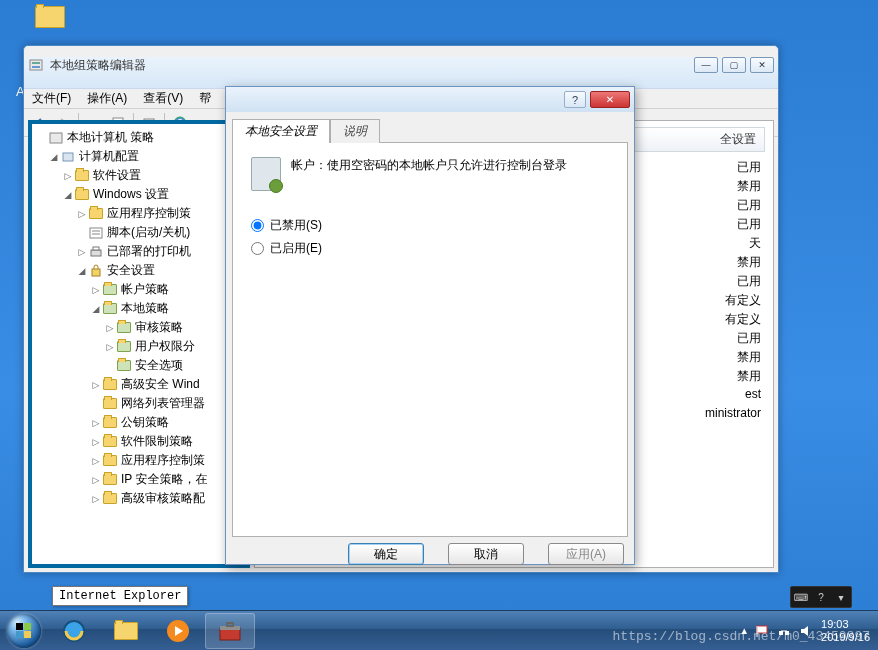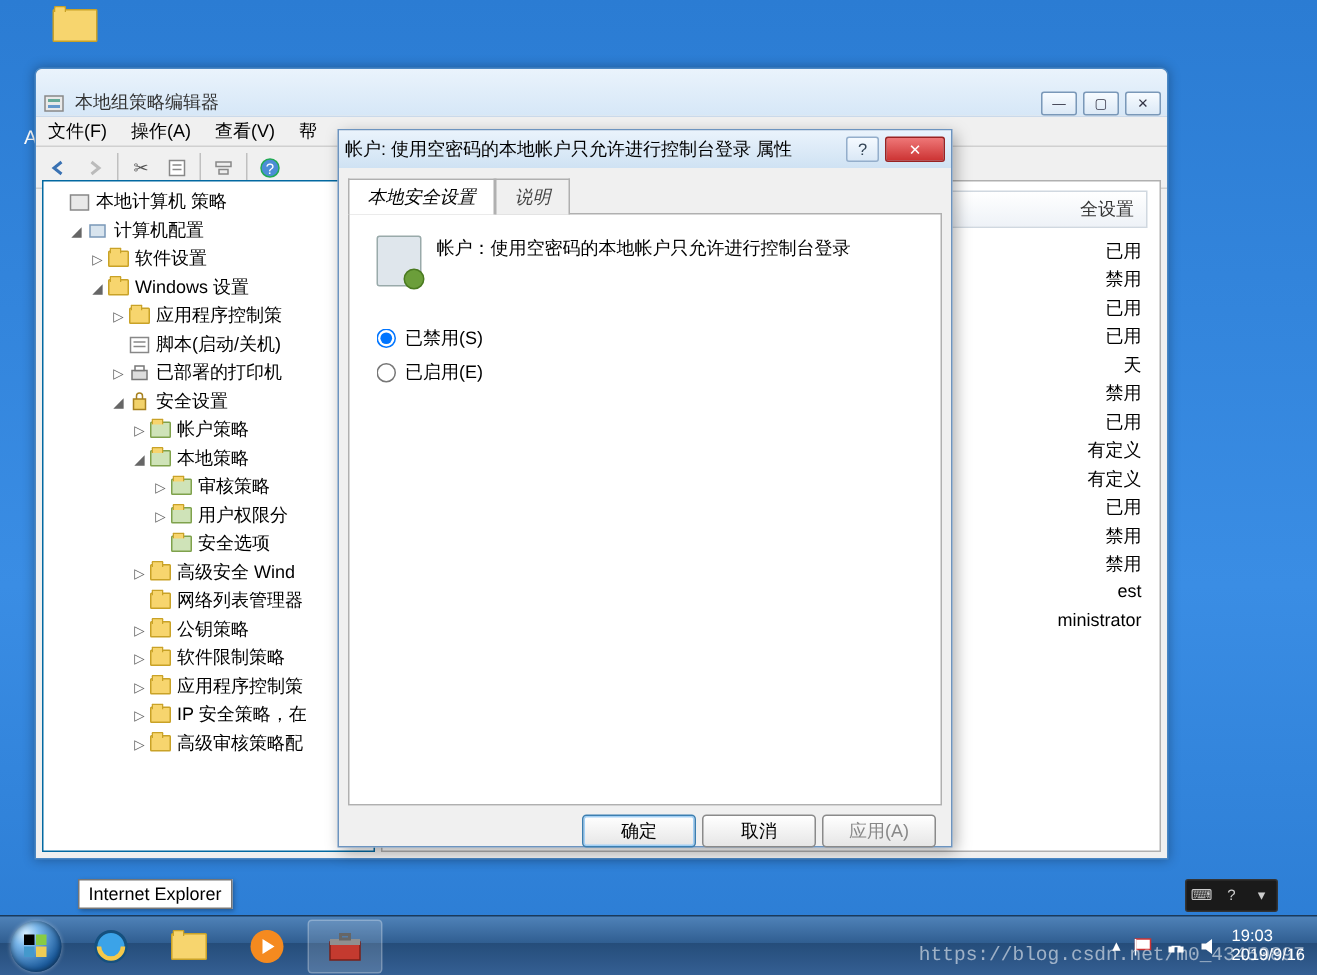--- a/index.html
+++ b/index.html
@@ -1,32 +1,32 @@
 <!DOCTYPE html>
 <html><head>
 <meta charset="utf-8">
 <style>
 * { box-sizing: border-box; margin: 0; padding: 0; font-family: "Microsoft YaHei", "Segoe UI", Tahoma, sans-serif; }
 body { background: linear-gradient(to bottom, #2b7cd3, #3a8de4 60%, #2b7cd3); width: 878px; height: 650px; position: relative; overflow: hidden; }
 
 
 .mmc-window { position: absolute; left: 23px; top: 45px; width: 756px; height: 528px; background: #f0f0f0; border: 1px solid #4a87c4; border-radius: 5px 5px 0 0; box-shadow: 0 0 8px rgba(0,0,0,.3); }
-.mmc-titlebar { height: 32px; background: linear-gradient(to bottom,#eaf3fc,#d6e7f7); border-radius: 5px 5px 0 0; display:flex; align-items:flex-end; padding:0 4px; border-bottom:1px solid #cad9ea;}
+.mmc-titlebar { height: 32px; background: linear-gradient(to bottom,#eaf3fc,#d6e7f7); border-radius: 5px 5px 0 0; display:flex; align-items:flex-start; padding:0 4px; border-bottom:1px solid #cad9ea;margin-top:11px;}
 .mmc-titlebar .title { font-size: 12px; color:#333; margin-left:6px; }
 .mmc-titlebar .ico { width:16px; height:16px; display:inline-flex; align-items:center; justify-content:center; }
 .mmc-titlebar .winbtns { margin-left:auto; display:flex; gap:4px; }
 .winbtn { width:24px; height:16px; border:1px solid #7a98b8; background:linear-gradient(to bottom,#f7fbff,#dce9f6); border-radius:2px; font-size:9px; display:flex; align-items:center; justify-content:center; color:#334;}
 .mmc-menubar { height:20px; background:#f0f0f0; display:flex; align-items:center; padding:0 8px; font-size:12px; gap:16px; color:#000; border-bottom:1px solid #d0d0d0;}
 .mmc-menubar span { cursor:default; }
 .mmc-toolbar { height:28px; background:#f0f0f0; border-bottom:1px solid #d0d0d0; display:flex; align-items:center; padding:0 4px; gap:2px;}
 .tbtn { width:22px; height:22px; border:1px solid transparent; display:flex; align-items:center; justify-content:center; font-size:12px; color:#555;}
 .tsep { width:1px; height:20px; background:#c0c0c0; margin:0 2px;}
 
 .mmc-body { position:absolute; top:74px; left:4px; right:4px; bottom:4px; display:flex; gap:4px;}
-.tree-pane { width:222px; background:#fff; border:1px solid #0369a1; overflow:hidden; font-size:12px; padding:4px 0;}
+.tree-pane { width:222px; background:#fff; border:4px solid #0369a1; overflow:hidden; font-size:12px; padding:4px 0;}
 .tree-node { display:flex; align-items:center; height:19px; padding-left:4px; white-space:nowrap; }
 .tree-node .tw { width:12px; text-align:center; color:#666; font-size:9px; cursor:default;}
 .tree-node .ico { width:16px; height:14px; margin-right:3px; display:inline-flex; align-items:center; justify-content:center;}
 .fld { background:#f7d56e; border:1px solid #c9a227; width:14px; height:11px; border-radius:1px; position:relative;}
 .fld::before{content:"";position:absolute;top:-3px;left:0;width:6px;height:3px;background:#f7d56e;border:1px solid #c9a227;border-bottom:none;border-radius:1px 1px 0 0;}
 .indent1{padding-left:16px}.indent2{padding-left:30px}.indent3{padding-left:44px}.indent4{padding-left:58px}.indent5{padding-left:72px}
 
 .list-pane { flex:1; background:#fff; border:1px solid #b0b0b0; padding:6px 8px; font-size:12px; }
 .list-header-row { background:linear-gradient(to bottom,#fff,#eef2f7); border:1px solid #d0d8e0; padding:3px 8px; color:#333; font-size:12px; margin-bottom:6px;}
 
@@ -40,33 +40,33 @@
 .prop-title .closebtn { margin-left:4px; width:40px; height:17px; background:linear-gradient(to bottom,#e77,#c33); border:1px solid #922; border-radius:2px; color:#fff; font-size:10px; display:flex; align-items:center; justify-content:center;}
 .prop-tabs { display:flex; margin:6px 6px 0 6px;font-style:italic; }
 .prop-tab { padding:3px 12px; font-size:12px; border:1px solid #b0b0b0; background:#f0f0f0; position:relative; top:1px; border-bottom:none; }
 .prop-tab.active { background:#fff; z-index:2; }
 .prop-tab:not(.active){ color:#444; }
 .prop-panel { margin:0 6px 6px 6px; border:1px solid #b0b0b0; background:#fff; height:395px; padding:14px 18px; font-size:12px;}
 .prop-panel .policy-row { display:flex; align-items:flex-start; gap:10px; margin-bottom:26px;}
 .prop-panel .policy-row .picon { width:30px; height:34px; background:#dfe6ec; border:1px solid #9aa; border-radius:2px; position:relative;}
 .prop-panel .policy-row .picon::after{content:"";position:absolute;right:-3px;bottom:-3px;width:12px;height:12px;border-radius:50%;background:#6b9e3a;border:1px solid #4a7a20;}
 .prop-panel label { display:flex; align-items:center; gap:6px; margin:6px 0; font-size:12px;}
-.prop-buttons { display:flex; justify-content:flex-end; gap:4px; padding:0 10px 10px 0;}
+.prop-buttons { display:flex; justify-content:flex-end; gap:24px; padding:0 10px 10px 0;}
 .prop-buttons button { width:76px; height:22px; font-size:12px; border:1px solid #8a8a8a; background:linear-gradient(to bottom,#fff,#e6e6e6); border-radius:3px;}
 .prop-buttons button.default { border:1px solid #3c7fb1; box-shadow:0 0 0 1px #a3d0f5 inset;}
 .prop-buttons button:disabled{ color:#888; }
 
 
 .taskbar { position:absolute; left:0; right:0; bottom:0; height:40px; background:linear-gradient(to bottom,#4f82b8 0,#305e91 45%,#254d7a 46%,#355f93); display:flex; align-items:center; border-top:1px solid #1c3a59;}
 .startorb { width:48px; height:40px; display:flex; align-items:center; justify-content:center;}
 .startorb .orb { width:34px; height:34px; border-radius:50%; background:radial-gradient(circle at 30% 25%, #d7efff 0, #7bb8ec 25%, #1b5a9b 70%, #0c335a); box-shadow:0 0 4px rgba(0,0,0,.5) inset, 0 0 3px rgba(255,255,255,.4); display:flex; align-items:center; justify-content:center;}
 .tbitem { width:50px; height:36px; margin:0 1px; border-radius:3px; display:flex; align-items:center; justify-content:center; }
 .tray { margin-left:auto; display:flex; align-items:center; color:#fff; font-size:11px; padding-right:8px; gap:8px;}
 .tray .clock { text-align:left; line-height:13px; font-size:11px;}
-.tooltip-ie { position:absolute; left:52px; bottom:44px; background:#fff; border:1px solid #767676; padding:2px 6px; font-size:12px; box-shadow:1px 1px 3px rgba(0,0,0,.3);}
+.tooltip-ie { position:absolute; left:52px; bottom:44px; background:#fff; border:1px solid #767676; padding:2px 6px; font-size:12px; box-shadow:1px 1px 3px rgba(0,0,0,.3);font-family:Liberation Mono, monospace;}
 .lang-bar { position:absolute; right:26px; bottom:42px; width:62px; height:22px; background:#1a1a1a; border-radius:2px; display:flex; align-items:center; justify-content:center; gap:6px; border:1px solid #333;}
 .lang-bar span{width:14px;height:14px;display:flex;align-items:center;justify-content:center;color:#ccc;font-size:10px;}
 
 .watermark { position:absolute; right:8px; bottom:6px; color:rgba(255,255,255,.55); font-size:13px; font-family:Liberation Mono, monospace; pointer-events:none;}
 .folder-bg { position:absolute; left:35px; top:6px; width:34px; height:28px;}
 .aletter { position:absolute; left:16px; top:84px; color:#fff; font-size:13px; }
 
 
 svg { display:block; }
 </style>
@@ -311,21 +311,20 @@
         <div>禁用</div>
         <div>est</div>
         <div>ministrator</div>
       </div>
     </div>
   </div>
 </div>
 
 <div class="prop-dialog">
   <div class="prop-title">
-    <span>帐户: 使用空密码的本地帐户只允许进行控制台登录 属性</span>
     <div class="help">?</div>
     <div class="closebtn">✕</div>
   </div>
   <div class="prop-tabs">
     <div class="prop-tab active">本地安全设置</div>
     <div class="prop-tab">说明</div>
   </div>
   <div class="prop-panel">
     <div class="policy-row">
       <div class="picon"></div>

